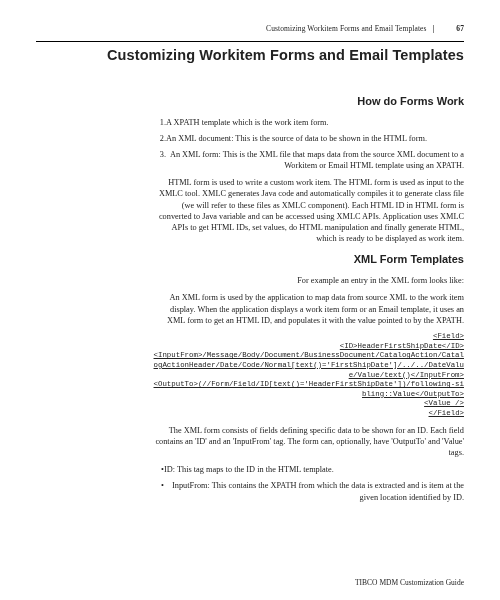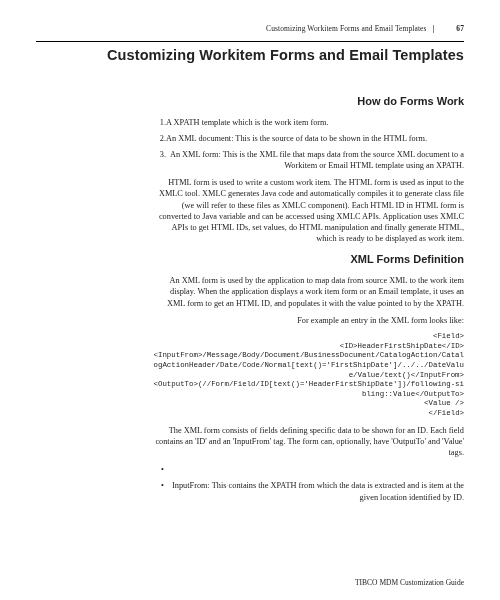--- a/index.html
+++ b/index.html
@@ -73,20 +73,21 @@
       width: 14px;
       flex-shrink: 0;
     }
     .code {
       font-family: "Courier New", Courier, monospace;
       font-size: 7.4px;
       line-height: 1.3;
       margin: 4px 0 6px 0;
       white-space: pre-wrap;
       word-break: break-all;
+      text-decoration: underline;
     }
     .footer {
       position: absolute;
       bottom: 12px;
       right: 36px;
       font-size: 7.5px;
     }
   </style>
 </head>
 <body>
@@ -112,34 +113,35 @@
         <span>An XML document: This is the source of data to be shown in the HTML form.</span>
       </li>
     <li>
         <span class="num">3.</span>
         <span>An XML form: This is the XML file that maps data from the source XML document to a Workitem or Email HTML template using an XPATH.</span>
       </li>
   </ol>
   <div class="para">HTML form is used to write a custom work item. The HTML form is used as input to the XMLC tool. XMLC generates Java code and automatically compiles it to generate class file (we will refer to these files as XMLC component). Each HTML ID in HTML form is converted to Java variable and can be accessed using XMLC APIs. Application uses XMLC APIs to get HTML IDs, set values, do HTML manipulation and finally generate HTML, which is ready to be displayed as work item.</div>
 </div>
 
-<div class="section-title">XML Forms Definition</div>
+<div class="section-title">XML Form Templates</div>
 <div class="body-block">
+  <div class="para">For example an entry in the XML form looks like:</div>
   <div class="para">An XML form is used by the application to map data from source XML to the work item display. When the application displays a work item form or an Email template, it uses an XML form to get an HTML ID, and populates it with the value pointed to by the XPATH.</div>
-  <div class="para">For example an entry in the XML form looks like:</div>
   <div class="code">&lt;Field&gt;
 &lt;ID&gt;HeaderFirstShipDate&lt;/ID&gt;
 &lt;InputFrom&gt;/Message/Body/Document/BusinessDocument/CatalogAction/CatalogActionHeader/Date/Code/Normal[text()='FirstShipDate']/../../DateValue/Value/text()&lt;/InputFrom&gt;
 &lt;OutputTo&gt;(//Form/Field/ID[text()='HeaderFirstShipDate'])/following-sibling::Value&lt;/OutputTo&gt;
 &lt;Value /&gt;
 &lt;/Field&gt;</div>
   <div class="para">The XML form consists of fields defining specific data to be shown for an ID. Each field contains an 'ID' and an 'InputFrom' tag. The form can, optionally, have 'OutputTo' and 'Value' tags.</div>
   <ul class="bullets">
     <li>
         <span class="dot">•</span>
+        <span>ID: This tag maps to the ID in the HTML template.</span>
       </li>
     <li>
         <span class="dot">•</span>
         <span>InputFrom: This contains the XPATH from which the data is extracted and is item at the given location identified by ID.</span>
       </li>
   </ul>
 </div>
 
 <div class="footer">TIBCO MDM Customization Guide</div>
 

